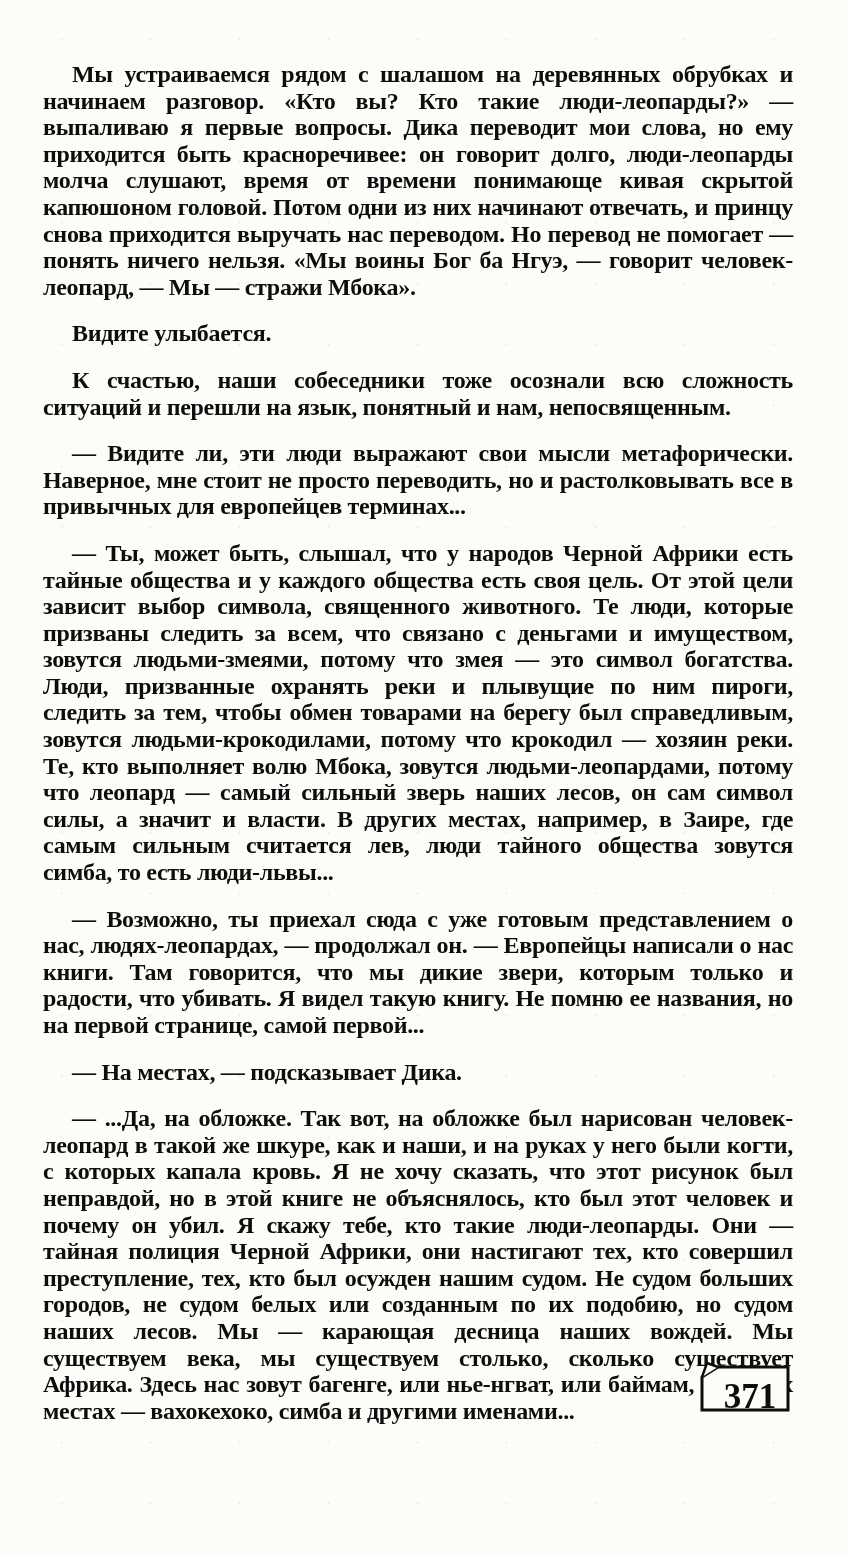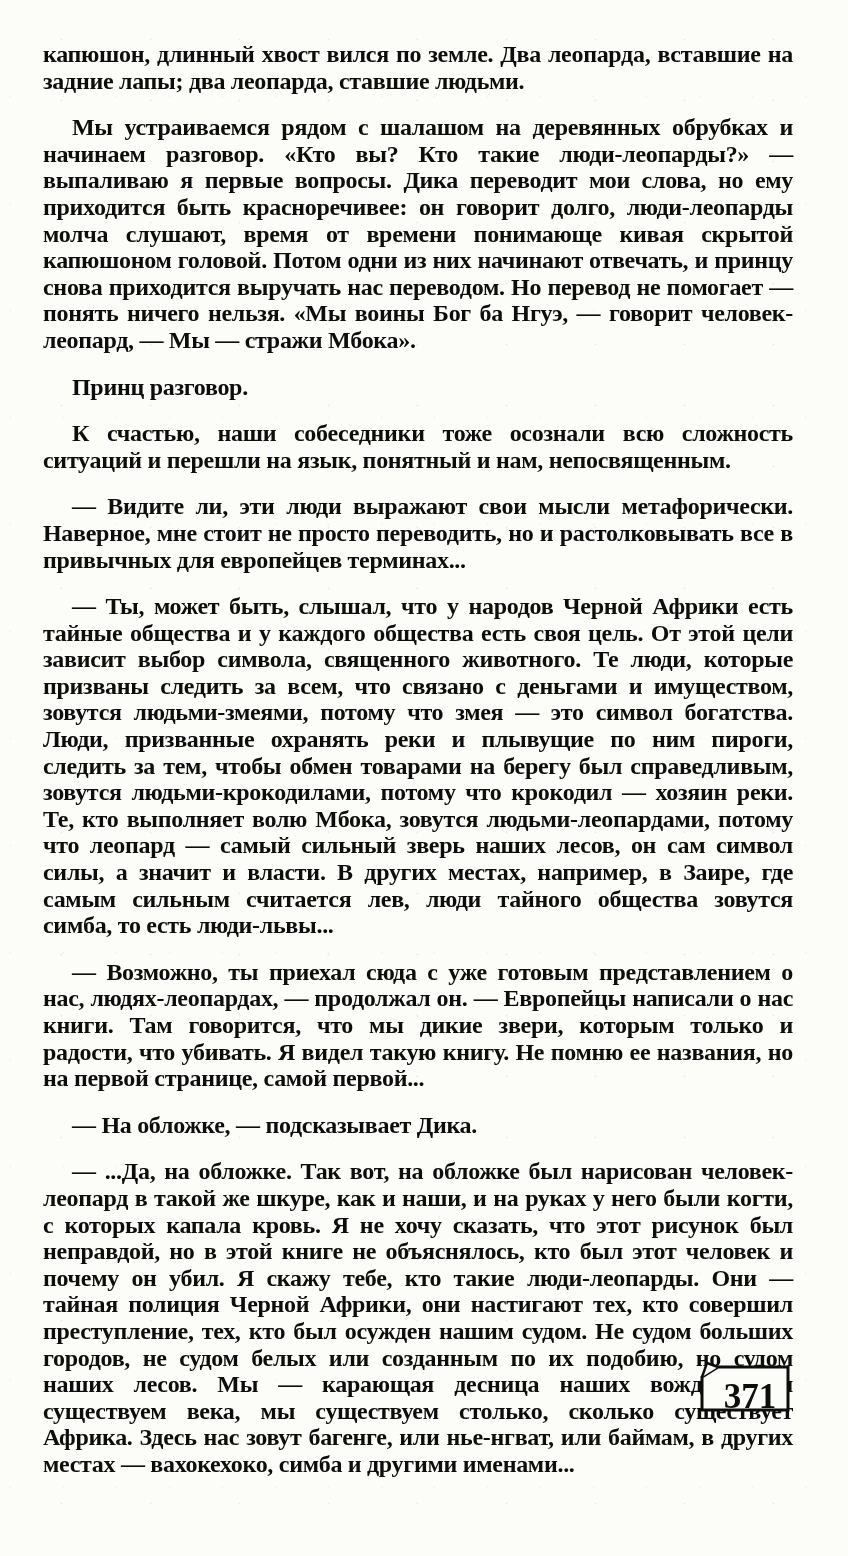--- a/index.html
+++ b/index.html
@@ -69,36 +69,35 @@
     color: #0d0d0d;
   }
 </style>
 </head>
 <body>
 
 <div class="page">
 
   <div class="text-column">
 
-      <p class="para">капюшон, длинный хвост вился по земле. Два леопарда, вставшие на задние лапы; два леопарда, ставшие людьми.</p>
 
       <p class="para indent">Мы устраиваемся рядом с шалашом на деревянных обрубках и начинаем разговор. «Кто вы? Кто такие люди-леопарды?» — выпаливаю я первые вопросы. Дика переводит мои слова, но ему приходится быть красноречивее: он говорит долго, люди-леопарды молча слушают, время от времени понимающе кивая скрытой капюшоном головой. Потом одни из них начинают отвечать, и принцу снова приходится выручать нас переводом. Но перевод не помогает — понять ничего нельзя. «Мы воины Бог ба Нгуэ, — говорит человек-леопард, — Мы — стражи Мбока».</p>
 
 
-      <p class="para indent">Принц разговор.</p>
+      <p class="para indent">Видите улыбается.</p>
 
       <p class="para indent">К счастью, наши собеседники тоже осознали всю сложность ситуаций и перешли на язык, понятный и нам, непосвященным.</p>
 
       <p class="para indent">— Видите ли, эти люди выражают свои мысли метафорически. Наверное, мне стоит не просто переводить, но и растолковывать все в привычных для европейцев терминах...</p>
 
       <p class="para indent">— Ты, может быть, слышал, что у народов Черной Африки есть тайные общества и у каждого общества есть своя цель. От этой цели зависит выбор символа, священного животного. Те люди, которые призваны следить за всем, что связано с деньгами и имуществом, зовутся людьми-змеями, потому что змея — это символ богатства. Люди, призванные охранять реки и плывущие по ним пироги, следить за тем, чтобы обмен товарами на берегу был справедливым, зовутся людьми-крокодилами, потому что крокодил — хозяин реки. Те, кто выполняет волю Мбока, зовутся людьми-леопардами, потому что леопард — самый сильный зверь наших лесов, он сам символ силы, а значит и власти. В других местах, например, в Заире, где самым сильным считается лев, люди тайного общества зовутся симба, то есть люди-львы...</p>
 
       <p class="para indent">— Возможно, ты приехал сюда с уже готовым представлением о нас, людях-леопардах, — продолжал он. — Европейцы написали о нас книги. Там говорится, что мы дикие звери, которым только и радости, что убивать. Я видел такую книгу. Не помню ее названия, но на первой странице, самой первой...</p>
 
-      <p class="para indent">— На обложке, — подсказывает Дика.</p>
+      <p class="para indent">— На местах, — подсказывает Дика.</p>
 
       <p class="para indent">— ...Да, на обложке. Так вот, на обложке был нарисован человек-леопард в такой же шкуре, как и наши, и на руках у него были когти, с которых капала кровь. Я не хочу сказать, что этот рисунок был неправдой, но в этой книге не объяснялось, кто был этот человек и почему он убил. Я скажу тебе, кто такие люди-леопарды. Они — тайная полиция Черной Африки, они настигают тех, кто совершил преступление, тех, кто был осужден нашим судом. Не судом больших городов, не судом белых или созданным по их подобию, но судом наших лесов. Мы — карающая десница наших вождей. Мы существуем века, мы существуем столько, сколько существует Африка. Здесь нас зовут багенге, или нье-нгват, или баймам, в других местах — вахокехоко, симба и другими именами...</p>
     </div>
 
   <div class="page-number-badge">
     <svg viewBox="0 0 94 54" aria-hidden="true">
       <path d="M20 7 L90 7 L90 50 L4 50 L4 17 Z" fill="#fcfcf9" stroke="#0d0d0d" stroke-width="3" stroke-linejoin="miter"></path>
       <path d="M4 17 L9 3 L20 7" fill="#fcfcf9" stroke="#0d0d0d" stroke-width="2.4" stroke-linejoin="round"></path>
     </svg>
     <span class="page-number">371</span>

